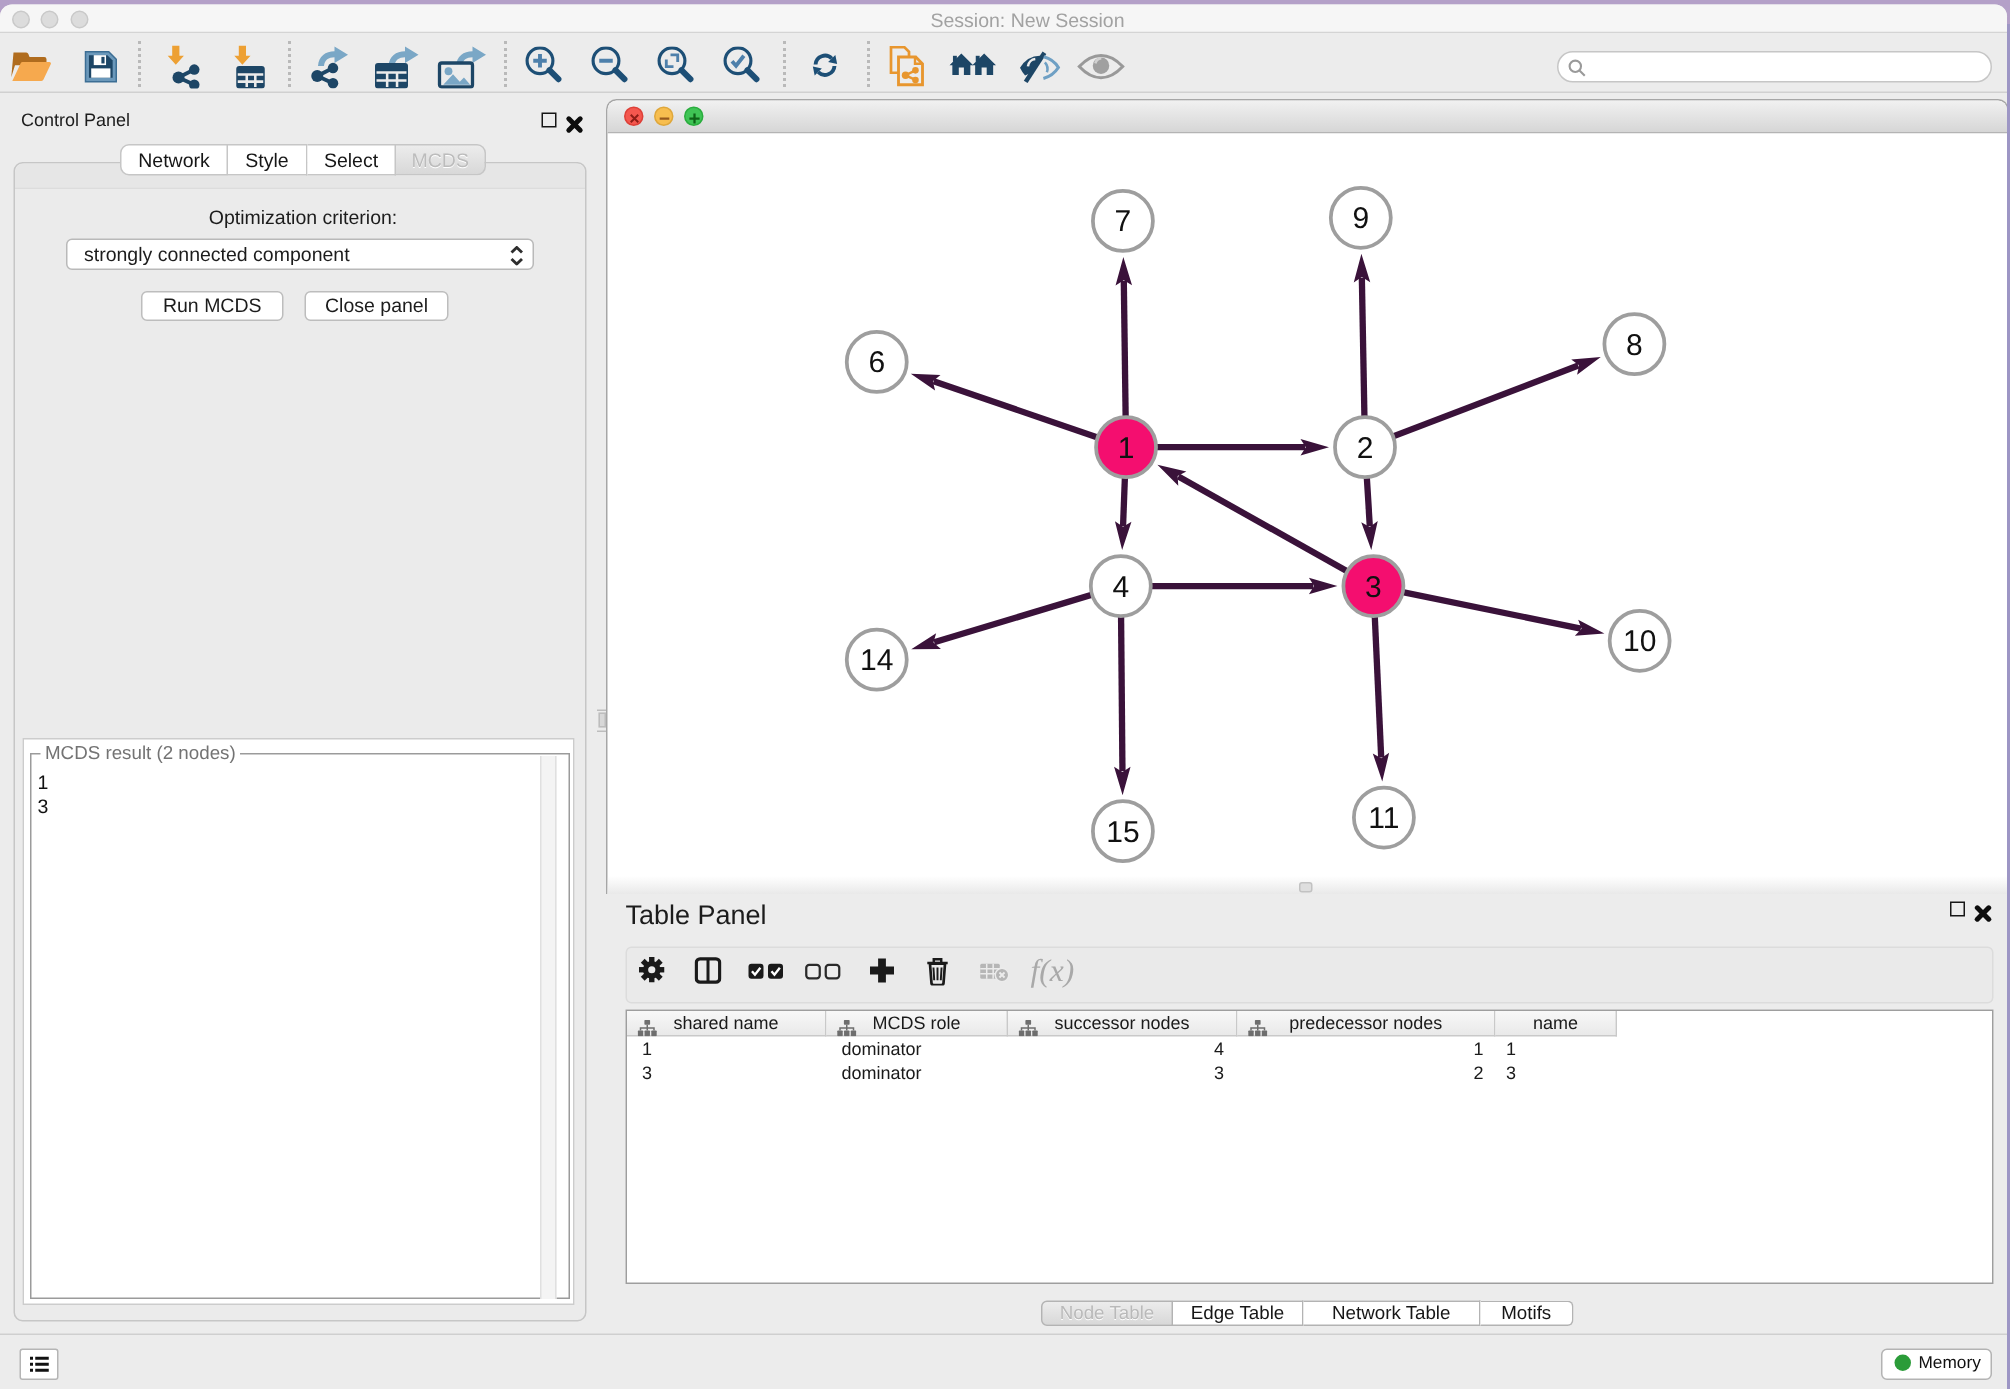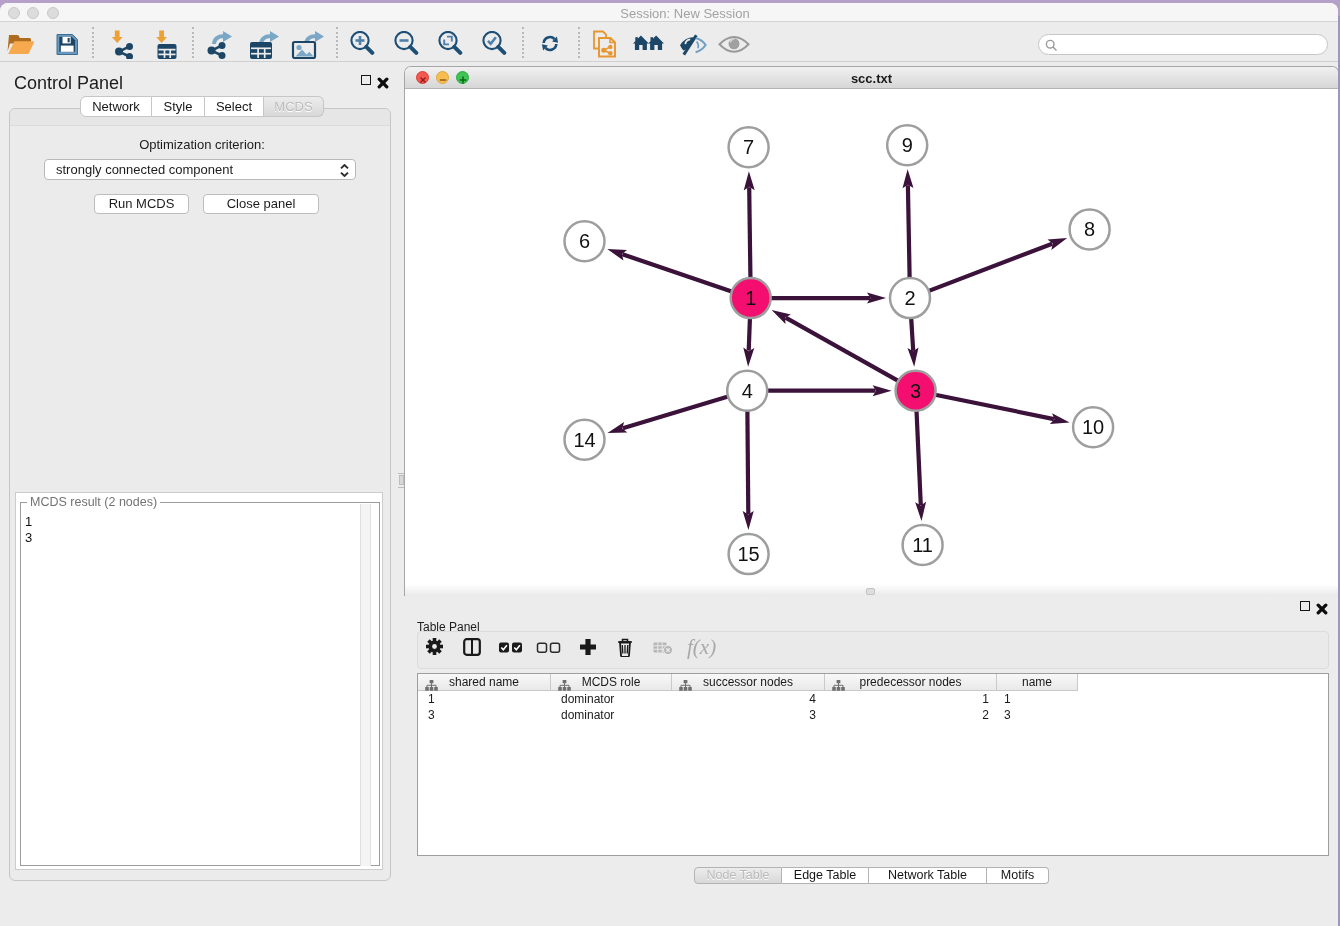--- a/index.html
+++ b/index.html
@@ -9,39 +9,39 @@
 
 #titlebar { position:absolute; left:0; top:0; width:100%; height:19px; background:#f6f6f6; border-radius:8px 8px 0 0; border-bottom:1px solid #d4d4d4; }
 .tl { position:absolute; top:4px; width:12px; height:12px; border-radius:50%; background:#dcdcdc; border:1px solid #c9c9c9; }
 #apptitle { position:absolute; top:3px; left:0; width:100%; text-align:center; font-size:13px; color:#a2a2a2;padding-left:32px; }
 
 #toolbar { position:absolute; left:0; top:20px; width:100%; height:39px; border-bottom:1px solid #d0d0d0; }
 .tbi { position:absolute; top:0; }
 .tsep { position:absolute; top:4px; height:31px; width:0; border-left:2px dotted #b9b9b9; }
 #search { position:absolute; left:1038px; top:11px; width:290px; height:21px; background:#fff; border:1px solid #c6c6c6; border-radius:11px; }
 
-#cp-title { position:absolute; left:14px; top:70px; font-size:18px; color:#1c1c1c; }
+#cp-title { position:absolute; left:14px; top:70px; font-size:12px; color:#1c1c1c; }
 .winbtn-sq { position:absolute; width:10px; height:10px; border:1.8px solid #161616; }
 .winbtn-x { position:absolute; }
 #cp-box { position:absolute; left:9px; top:105px; width:382px; height:773px; border:1px solid #c6c6c6; border-radius:6px; background:#ebebeb; }
 .seg { position:absolute; height:21px; font-size:13px; color:#161616; background:#fff; border:1px solid #c6c6c6; text-align:center; line-height:19px; }
 #opt-label { position:absolute; left:5px; top:134px; width:394px; text-align:center; font-size:13px; color:#1c1c1c; }
 #combo { position:absolute; left:44px; top:156px; width:312px; height:21px; background:#fff; border:1px solid #b9b9b9; border-radius:4px; font-size:13px; color:#1c1c1c; line-height:19px; padding-left:11px; }
 .btn { position:absolute; height:20px; background:#fff; border:1px solid #bdbdbd; border-radius:4px; font-size:13px; color:#1c1c1c; text-align:center; line-height:18px; }
 #mcds-box { position:absolute; left:15px; top:489px; width:368px; height:378px; background:#fff; border:1px solid #cccccc; }
 #mcds-inner { position:absolute; left:4px; top:9px; width:360px; height:364px; border:1px solid #9b9b9b; }
 #mcds-legend { position:absolute; left:6px; top:-8px; background:#fff; padding:0 3px; font-size:12.5px; color:#737373; }
 #mcds-scroll { position:absolute; right:8px; top:1px; width:11px; height:362px; background:#f4f4f4; border-left:1px solid #e0e0e0; border-right:1px solid #e0e0e0; }
 
 #netwin { position:absolute; left:404px; top:63px; width:935px; height:530px; border:1px solid #a6a6a6; border-bottom:none; border-radius:7px 7px 0 0; background:#fff; }
 #net-titlebar { position:absolute; left:0; top:0; width:100%; height:22px; background:linear-gradient(#f1f1f1,#d6d6d6); border-bottom:1px solid #b4b4b4; border-radius:6px 6px 0 0; }
 #net-title { position:absolute; width:100%; top:4px; text-align:center; font-size:13px; font-weight:bold; color:#1a1a1a; }
 .mac { position:absolute; top:4px; width:13px; height:13px; border-radius:50%; }
 
-#tp-title { position:absolute; left:417px; top:597px; font-size:12px; color:#1c1c1c;margin-top:20px; }
+#tp-title { position:absolute; left:417px; top:597px; font-size:18px; color:#1c1c1c; }
 #tbl-box { position:absolute; left:417px; top:670px; width:912px; height:183px; background:#fff; border:1px solid #9e9e9e; }
 .th { position:absolute; top:0; height:17px; background:linear-gradient(#f8f8f8,#e9e9e9); border-right:1px solid #c9c9c9; border-bottom:1px solid #c9c9c9; font-size:12px; color:#1a1a1a; text-align:center; line-height:17px; }
 .td { position:absolute; font-size:12px; color:#1a1a1a; height:16px; line-height:16px; }
 .btab { position:absolute; top:864px; height:17px; background:#fff; border:1px solid #b3b3b3; font-size:12.5px; color:#161616; text-align:center; line-height:15px; }
 
 #statusbar { position:absolute; left:0; top:886px; width:100%; height:37px; border-top:1px solid #cfcfcf; }
 #memBtn { position:absolute; right:10px; top:9px; width:74px; height:21px; background:#fff; border:1px solid #b3b3b3; border-radius:4px; font-size:11.5px; color:#111; line-height:19px; }
 #listBtn { position:absolute; left:13px; top:9px; width:26px; height:21px; background:#fff; border:1px solid #b5b5b5; border-radius:2px; }
 </style>
 </head>
@@ -215,21 +215,21 @@
   <div id="opt-label">Optimization criterion:</div>
   <div id="combo">strongly connected component
     <svg style="position:absolute; right:6px; top:4px;" width="9" height="13" viewBox="0 0 9 13">
         <g stroke="#2e2e2e" stroke-width="1.9" fill="none">
           <path d="M1 4.4 L4.5 1 L8 4.4"></path>
           <path d="M1 8.6 L4.5 12 L8 8.6"></path>
         </g>
       </svg>
   </div>
   <div class="btn" style="left:94px; top:191px; width:95px;">Run MCDS</div>
-  <div class="btn" style="left:203px; top:191px; width:116px;">Close panel</div>
+  <div class="btn" style="left:203px; top:191px; width:96px;">Close panel</div>
   <div id="mcds-box">
     <div id="mcds-inner">
       <div id="mcds-legend">MCDS result (2 nodes)</div>
       <div style="position:absolute; left:4px; top:11px; font-size:13px; color:#111; line-height:16px;">1<br>3</div>
       <div id="mcds-scroll"></div>
     </div>
   </div>
   <div style="position:absolute; left:398px; top:470px; width:8px; height:1px; background:#bdbdbd;"></div>
     <div style="position:absolute; left:399px; top:472px; width:5px; height:10px; background:#d8d8d8; border:1px solid #bdbdbd;"></div>
     <div style="position:absolute; left:398px; top:484px; width:8px; height:1px; background:#bdbdbd;"></div>
@@ -238,21 +238,20 @@
     <div id="net-titlebar">
       <div class="mac" style="left:11px; background:#f4574e; border:0.5px solid #dd4038;"><svg width="12" height="12" viewBox="0 0 12 12">
             <path d="M3.5 3.5 L8.5 8.5 M8.5 3.5 L3.5 8.5" stroke="#8e1d16" stroke-width="1.3"></path>
           </svg></div>
       <div class="mac" style="left:31px; background:#f7be4f; border:0.5px solid #dfa73b;"><svg width="12" height="12" viewBox="0 0 12 12">
             <path d="M2.8 6 H9.2" stroke="#96591c" stroke-width="1.5"></path>
           </svg></div>
       <div class="mac" style="left:51px; background:#3fc455; border:0.5px solid #2aad3e;"><svg width="12" height="12" viewBox="0 0 12 12">
             <path d="M6 2.6 V9.4 M2.6 6 H9.4" stroke="#0e6317" stroke-width="1.5"></path>
           </svg></div>
-      <div id="net-title">scc.txt</div>
     </div>
     <svg style="position:absolute; left:-1; top:22px;" width="933" height="504" viewBox="0 0 933 504">
 <g stroke="#3a123a" stroke-width="4.2">
 <line x1="346.7" y1="209.1" x2="345.2" y2="98.3"></line>
 <line x1="346.7" y1="209.1" x2="218.4" y2="165.2"></line>
 <line x1="346.7" y1="209.1" x2="466.0" y2="209.1"></line>
 <line x1="346.7" y1="209.1" x2="344.7" y2="261.7"></line>
 <line x1="506.0" y1="209.1" x2="503.9" y2="96.2"></line>
 <line x1="506.0" y1="209.1" x2="648.2" y2="154.7"></line>
 <line x1="506.0" y1="209.1" x2="509.2" y2="261.8"></line>
@@ -430,14 +429,29 @@
     <div class="td" style="left:143px; top:33px;">dominator</div>
     <div class="td" style="left:254px; top:33px; width:144px; text-align:right;">3</div>
     <div class="td" style="left:407px; top:33px; width:164px; text-align:right;">2</div>
     <div class="td" style="left:586px; top:33px;">3</div>
   </div>
   <div class="btab" style="left:694px; width:88px; border-radius:4px 0 0 4px; background:linear-gradient(#ececec,#d8d8d8); color:#b9b9b9; text-shadow:0 1px 0 #fff;">Node Table</div>
   <div class="btab" style="left:782px; width:87px; border-left:none;">Edge Table</div>
   <div class="btab" style="left:869px; width:118px; border-left:none;">Network Table</div>
   <div class="btab" style="left:987px; width:62px; border-left:none; border-radius:0 4px 4px 0;">Motifs</div>
 
+  <div id="statusbar">
+    <div id="listBtn">
+      <svg width="24" height="19" viewBox="0 0 24 19">
+          <g fill="#111">
+            <rect x="6" y="4.5" width="2" height="2"></rect>
+            <rect x="9.5" y="4.5" width="9" height="2"></rect>
+            <rect x="6" y="8.5" width="2" height="2"></rect>
+            <rect x="9.5" y="8.5" width="9" height="2"></rect>
+            <rect x="6" y="12.5" width="2" height="2"></rect>
+            <rect x="9.5" y="12.5" width="9" height="2"></rect>
+          </g>
+        </svg>
+    </div>
+    <div id="memBtn"><span style="display:inline-block; width:11px; height:11px; border-radius:50%; background:#2b9c39; margin:0 5px 0 8px; vertical-align:-1.5px;"></span>Memory</div>
+  </div>
 </div>
 <div style="position:absolute; right:0; top:16px; width:2px; height:910px; background:#9d96c5;"></div>
 
 </body></html>

